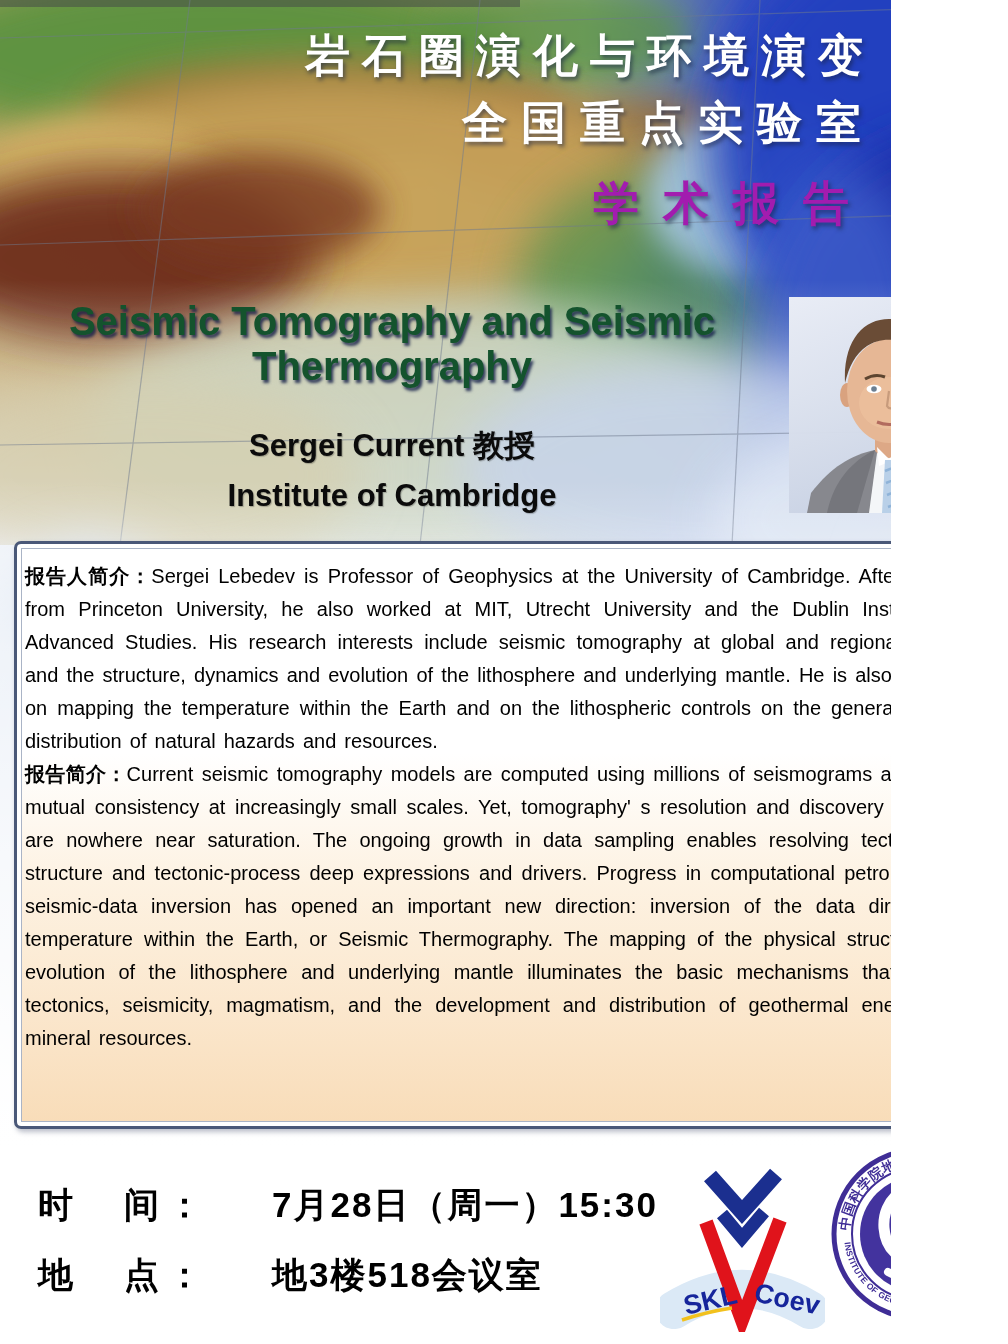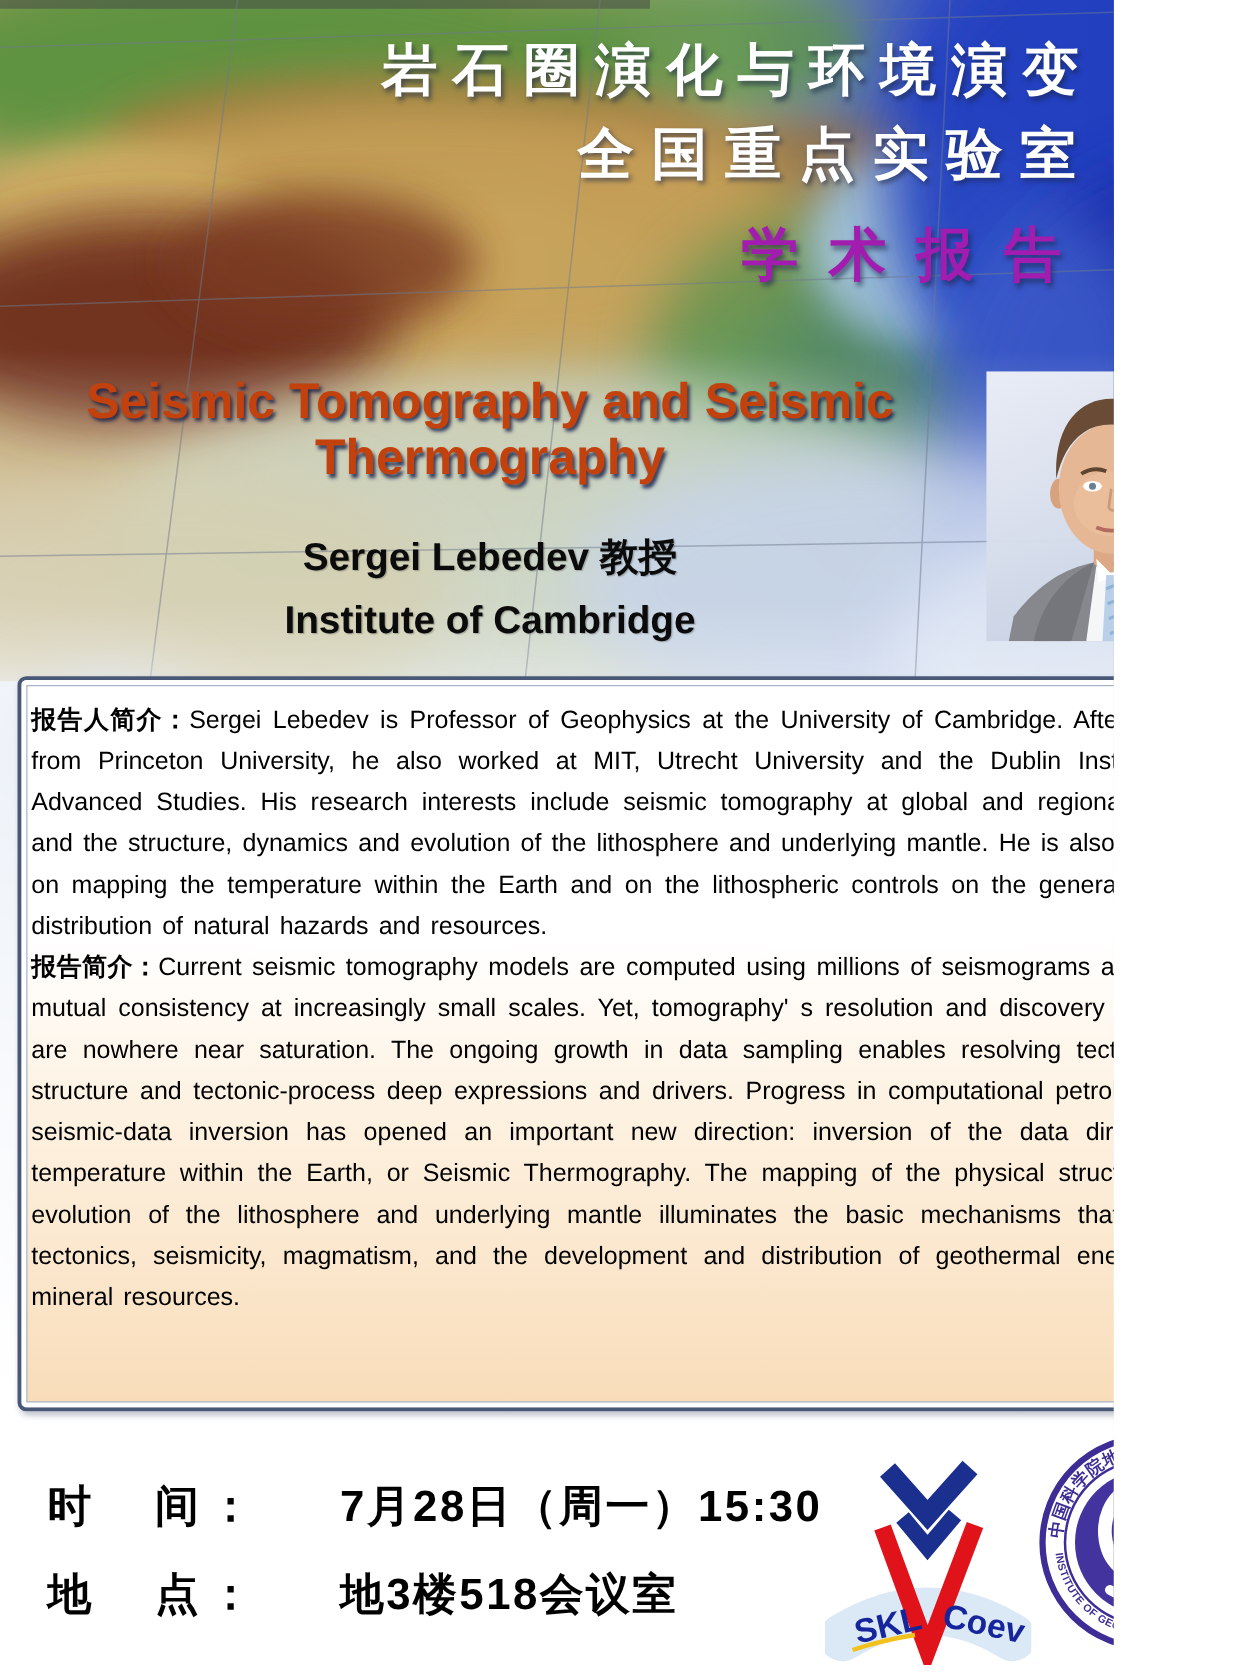--- a/index.html
+++ b/index.html
@@ -30,21 +30,21 @@
   .forum-banner {
     position:absolute; left:6px; top:188px; font-size:34px; font-weight:bold;
     color:#ad0e13; white-space:nowrap; letter-spacing:1px;
     text-shadow:-2px -2px 0 #f4ded4, 2px -2px 0 #f4ded4, -2px 2px 0 #f4ded4,
                  2px 2px 0 #f4ded4, 4px 5px 3px rgba(90,20,20,.45);
   }
 
   
   .talk-title {
     position:absolute; left:20px; top:299px; width:744px; text-align:center;
-    font-size:40px; line-height:45px; font-weight:bold; color:#c2410c;
+    font-size:40px; line-height:45px; font-weight:bold; color:#14532d;
     text-shadow:2px 3px 3px rgba(25,35,75,.85);
   }
   .speaker, .affiliation {
     position:absolute; left:20px; width:744px; text-align:center;
     font-weight:bold; color:#0b0b0b; font-size:31px;
     text-shadow:1px 1px 1px rgba(0,0,0,.25);
   }
   .speaker { top:425px; }
   .affiliation { top:478px; }
 
@@ -148,21 +148,21 @@
   <div class="lab-line lab-line1">岩石圈演化与环境演变</div>
   <div class="lab-line lab-line2">全国重点实验室</div>
   <div class="report-type">学术报告</div>
 
 
   <div class="talk-title">
     <div>Seismic Tomography and Seismic</div>
     <div>Thermography</div>
   </div>
 
-  <div class="speaker">Sergei Lebedev 教授</div>
+  <div class="speaker">Sergei Current 教授</div>
   <div class="affiliation">Institute of Cambridge</div>
 
   <svg class="photo" viewBox="0 0 200 216" aria-hidden="true">
     <defs>
       <linearGradient id="pbg" x1="0" y1="0" x2="0.3" y2="1">
         <stop offset="0" stop-color="#eef1f7"></stop>
           <stop offset="1" stop-color="#c9d2e4"></stop>
       </linearGradient>
     </defs>
     <rect x="0" y="0" width="200" height="216" fill="url(#pbg)" opacity="0.97"></rect>

